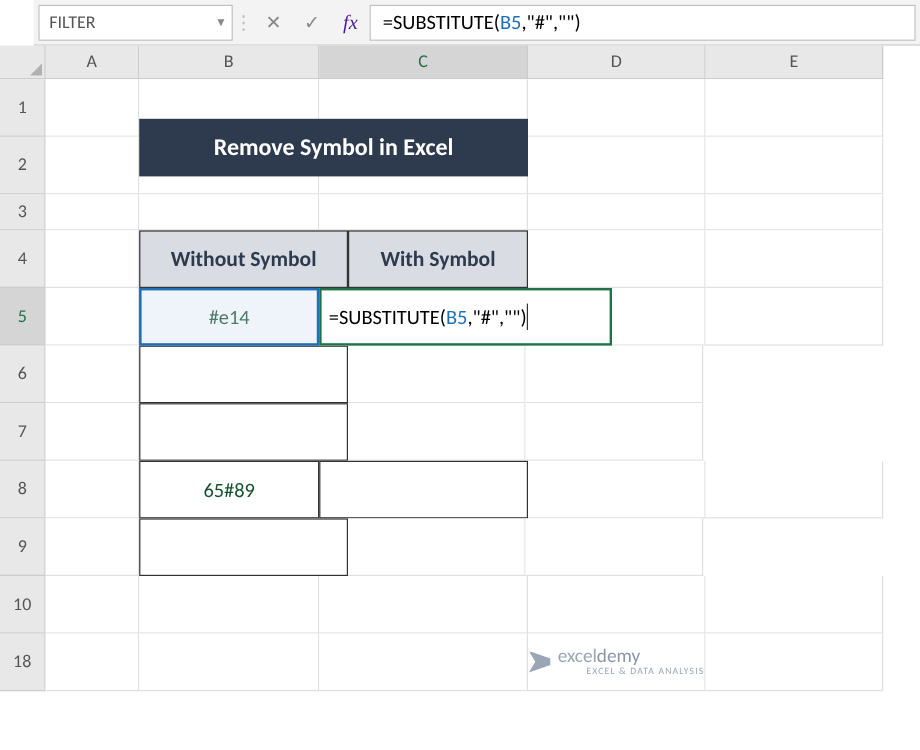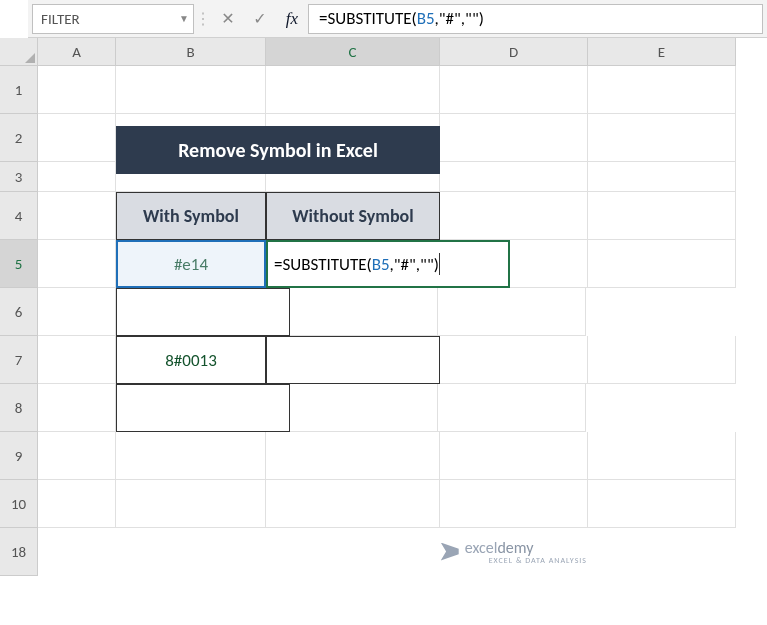--- a/index.html
+++ b/index.html
@@ -54,21 +54,21 @@
       display: flex;
       align-items: center;
       justify-content: center;
       color: #888;
       font-size: 16px;
     }
     .fb-icon.fx {
       font-style: italic;
       font-family: 'Times New Roman', serif;
       font-size: 17px;
-      color: #0f172a;
+      color: #4c1d95;
     }
     .formula-input {
       flex: 1;
       height: 30px;
       background: #fff;
       border: 1px solid #c0c0c0;
       padding: 0 10px;
       font-size: 17px;
       display: flex;
       align-items: center;
@@ -177,21 +177,21 @@
     .r7 { height: 48px; }
     .r8 { height: 48px; }
     .r9 { height: 48px; }
     .r10 { height: 48px; }
     .r11 { height: 48px; }
     
     
     .title-cell {
       position: absolute;
       left: 78px;
-      top: 60px;
+      top: 33px;
       width: 324px;
       height: 48px;
       background: #2e3b4e;
       color: #fff;
       font-size: 20px;
       font-weight: bold;
       display: flex;
       align-items: center;
       justify-content: center;
       z-index: 2;
@@ -346,41 +346,47 @@
     </div>
     <div class="row r3">
       <div class="cell cA"></div>
       <div class="cell cB"></div>
       <div class="cell cC"></div>
       <div class="cell cD"></div>
       <div class="cell cE"></div>
     </div>
     <div class="row r4">
       <div class="cell cA"></div>
+      <div class="cell cC tbl-header">Without Symbol</div>
       <div class="cell cB tbl-header">With Symbol</div>
-      <div class="cell cC tbl-header">Without Symbol</div>
       <div class="cell cD"></div>
       <div class="cell cE"></div>
     </div>
     <div class="row r5">
       <div class="cell cA"></div>
       <div class="cell cB tbl-cell">#e14</div>
       <div class="cell cC tbl-cell"></div>
       <div class="cell cD"></div>
       <div class="cell cE"></div>
     </div>
     <div class="row r6">
       <div class="cell cA"></div>
       <div class="cell cC tbl-cell"></div>
       <div class="cell cD"></div>
       <div class="cell cE"></div>
     </div>
     <div class="row r7">
       <div class="cell cA"></div>
-      <div class="cell cB tbl-cell">8#0013</div>
+      <div class="cell cC tbl-cell"></div>
+      <div class="cell cD"></div>
+      <div class="cell cE"></div>
+    </div>
+    <div class="row r8">
+      <div class="cell cA"></div>
+      <div class="cell cB tbl-cell">65#89</div>
       <div class="cell cC tbl-cell"></div>
       <div class="cell cD"></div>
       <div class="cell cE"></div>
     </div>
     <div class="row r9">
       <div class="cell cA"></div>
       <div class="cell cC tbl-cell"></div>
       <div class="cell cD"></div>
       <div class="cell cE"></div>
     </div>

